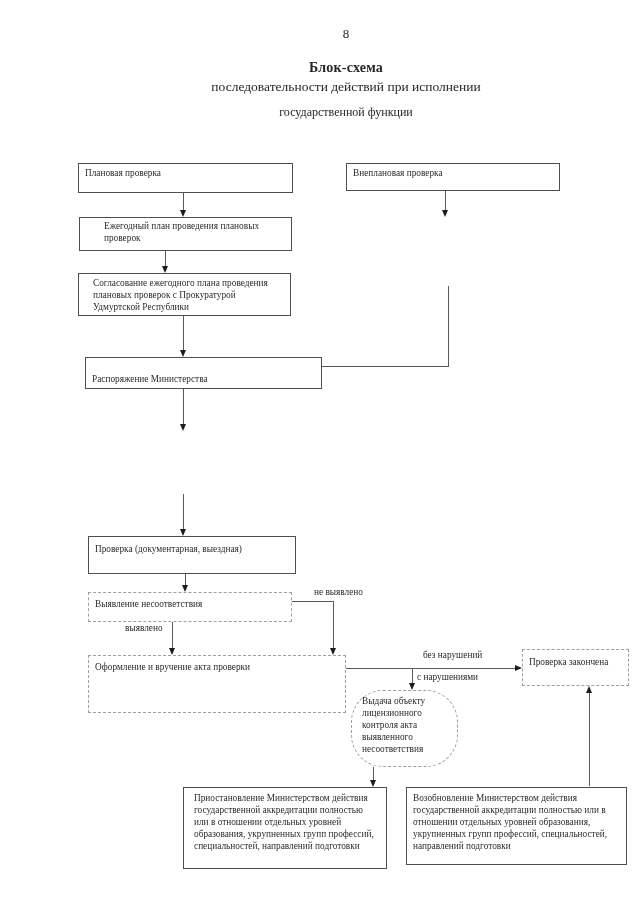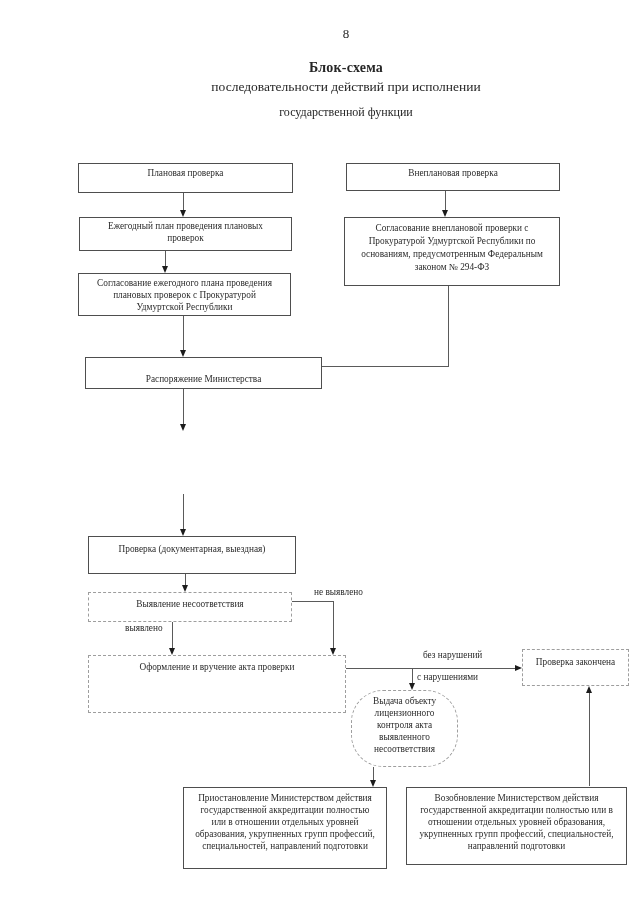--- a/index.html
+++ b/index.html
@@ -18,21 +18,20 @@
   .sub1{top:79px;font-size:13.5px;}
   .sub2{top:105px;font-size:12px;}
 
   .box{
     position:absolute;
     box-sizing:border-box;
     background:#ffffff;
     border:1px solid #4e4e4e;
     font-size:9.3px;
     line-height:11.5px;
-    text-align:center;
     padding:3px 6px;
     color:#2b2b2b;
   }
   .faded{border:1px dashed #9e9e9e;}
   .justify{text-align:justify;text-indent:20px;}
 
   .b-a{left:78px;top:163px;width:215px;height:30px;padding-top:4px;}
   .b-b{left:346px;top:163px;width:214px;height:28px;padding-top:4px;}
   .b-c{left:79px;top:217px;width:213px;height:34px;padding:3px 24px;}
   .b-d{left:344px;top:217px;width:216px;height:69px;padding:4px 10px;line-height:13px;}
@@ -112,21 +111,20 @@
   <div class="ah ah-up" style="left:585.5px;top:686px;"></div>
 
   <div class="lbl" style="left:314px;top:587px;">не выявлено</div>
   <div class="lbl" style="left:125px;top:623px;text-align:right;">выявлено</div>
   <div class="lbl" style="left:423px;top:650px;">без нарушений</div>
   <div class="lbl" style="left:417px;top:672px;">с нарушениями</div>
 
   <div class="box b-a">Плановая проверка</div>
   <div class="box b-b">Внеплановая проверка</div>
   <div class="box b-c">Ежегодный план проведения плановых проверок</div>
-  <div class="box b-d">Согласование внеплановой проверки с Прокуратурой Удмуртской Республики по основаниям, предусмотренным Федеральным законом № 294-ФЗ</div>
   <div class="box b-e">Согласование ежегодного плана проведения плановых проверок с Прокуратурой Удмуртской Республики</div>
   <div class="box b-f">Распоряжение Министерства</div>
   <div class="box b-h">Проверка (документарная, выездная)</div>
   <div class="box b-i faded">Выявление несоответствия</div>
   <div class="box b-j faded">Оформление и вручение акта проверки</div>
   <div class="box b-k faded">Проверка закончена</div>
   <div class="box b-l faded">Выдача объекту лицензионного контроля акта выявленного несоответствия</div>
   <div class="box b-m">Приостановление Министерством действия государственной аккредитации полностью или в отношении отдельных уровней образования, укрупненных групп профессий, специальностей, направлений подготовки</div>
   <div class="box b-n">Возобновление Министерством действия государственной аккредитации полностью или в отношении отдельных уровней образования, укрупненных групп профессий, специальностей, направлений подготовки</div>
 

